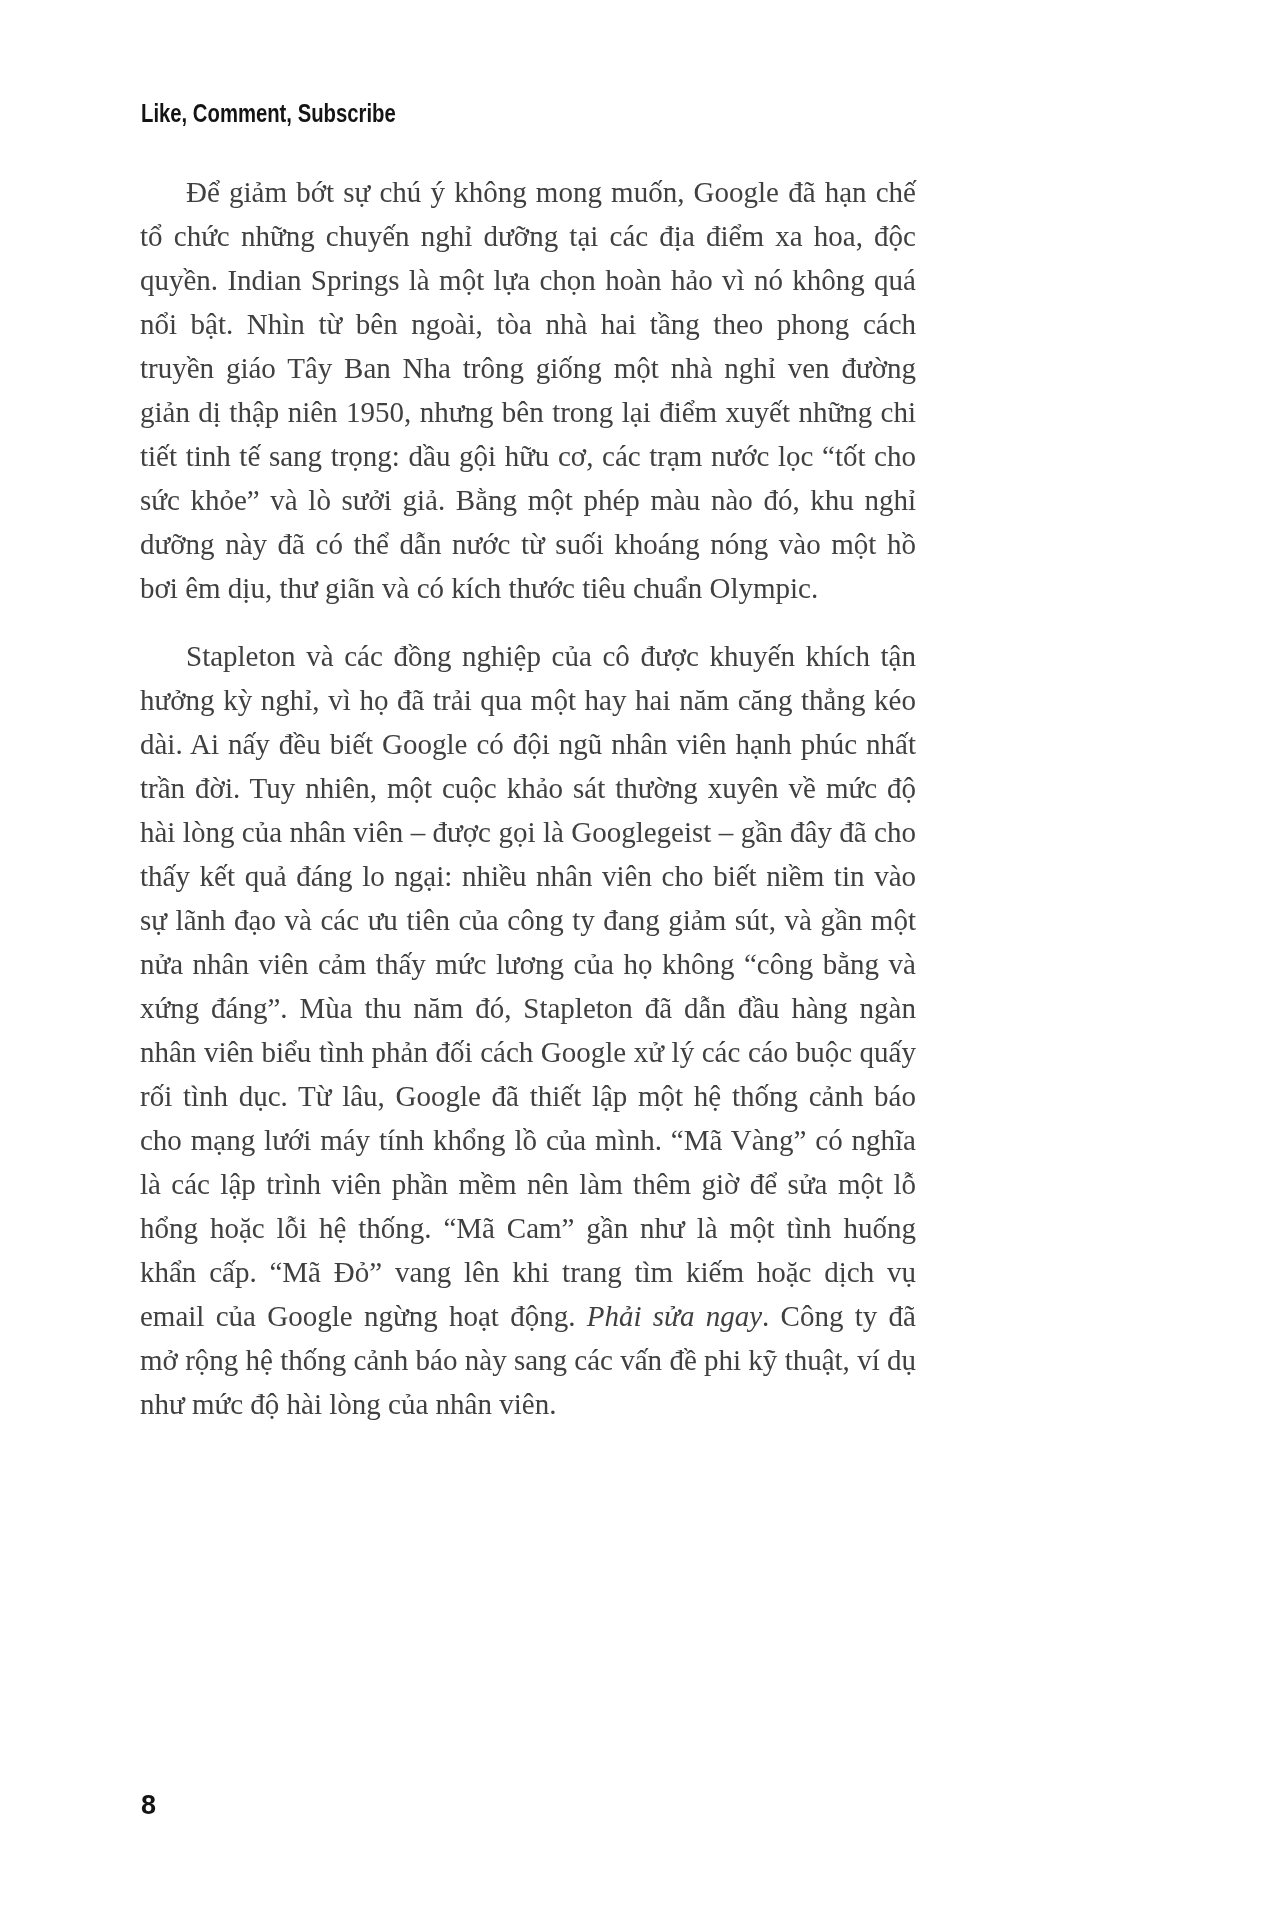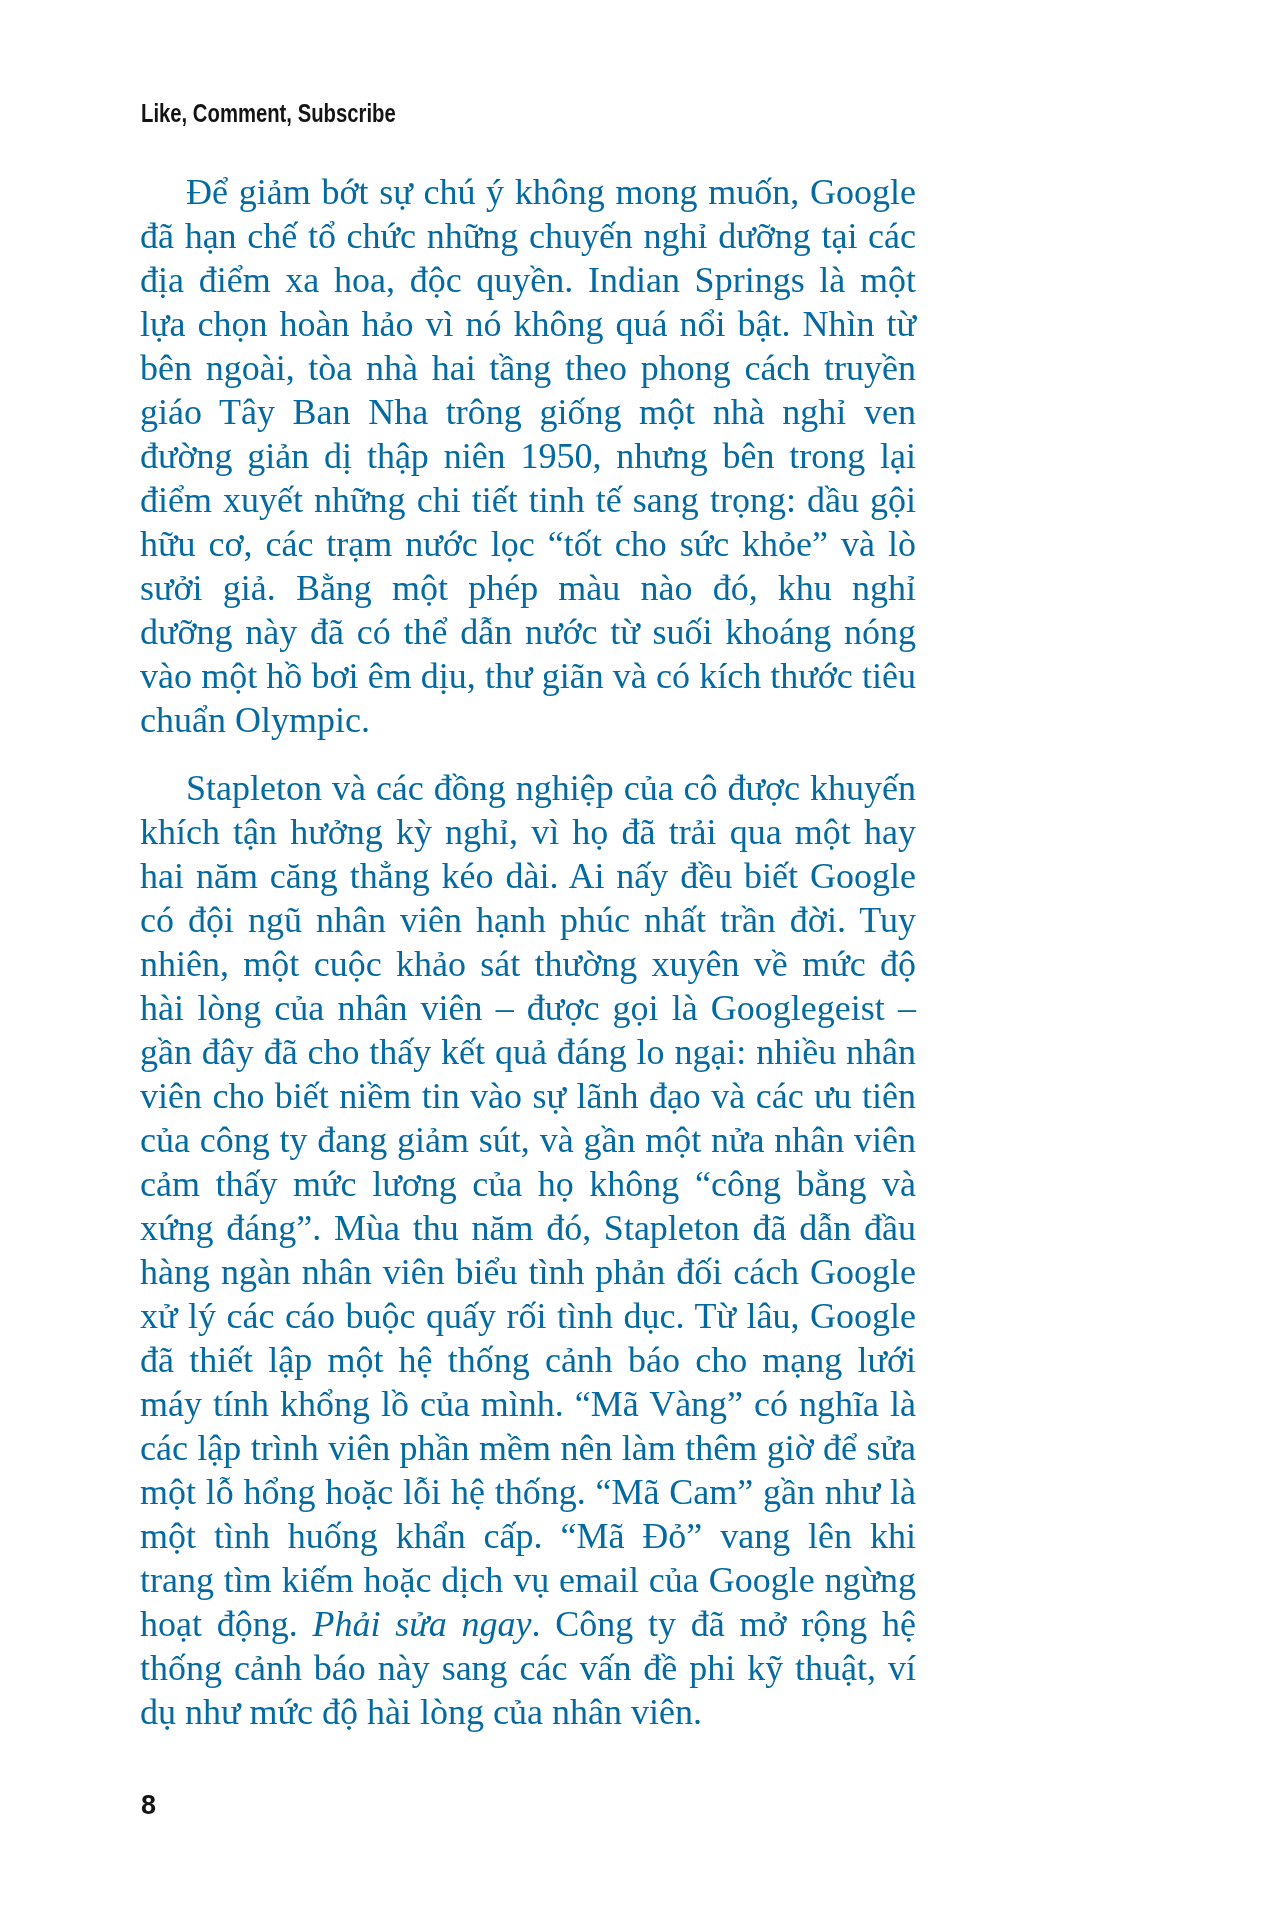--- a/index.html
+++ b/index.html
@@ -30,23 +30,23 @@
     transform-origin: left center;
     white-space: nowrap;
   }
 
   .body-text {
     position: absolute;
     left: 140px;
     top: 170px;
     width: 776px;
     font-family: "Liberation Serif", "DejaVu Serif", serif;
-    font-size: 36px;
+    font-size: 29px;
     line-height: 44px;
-    color: #0369a1;
+    color: #404040;
     text-align: justify;
   }
 
   .body-text p.para {
     text-indent: 46px;
     margin: 0 0 24px 0;
   }
 
   .body-text em {
     font-style: italic;

